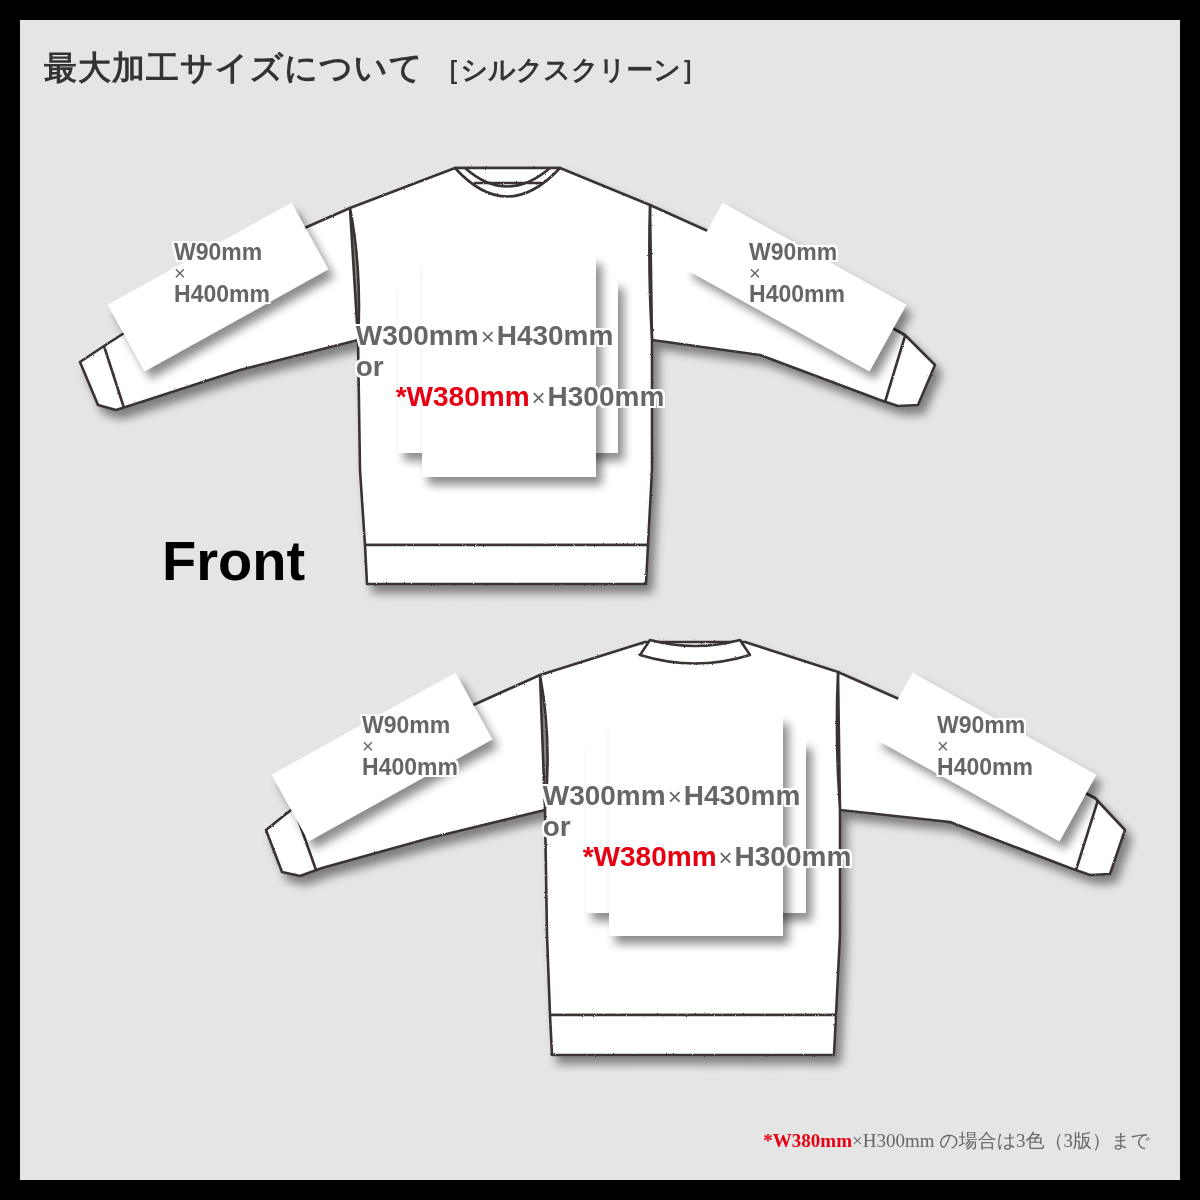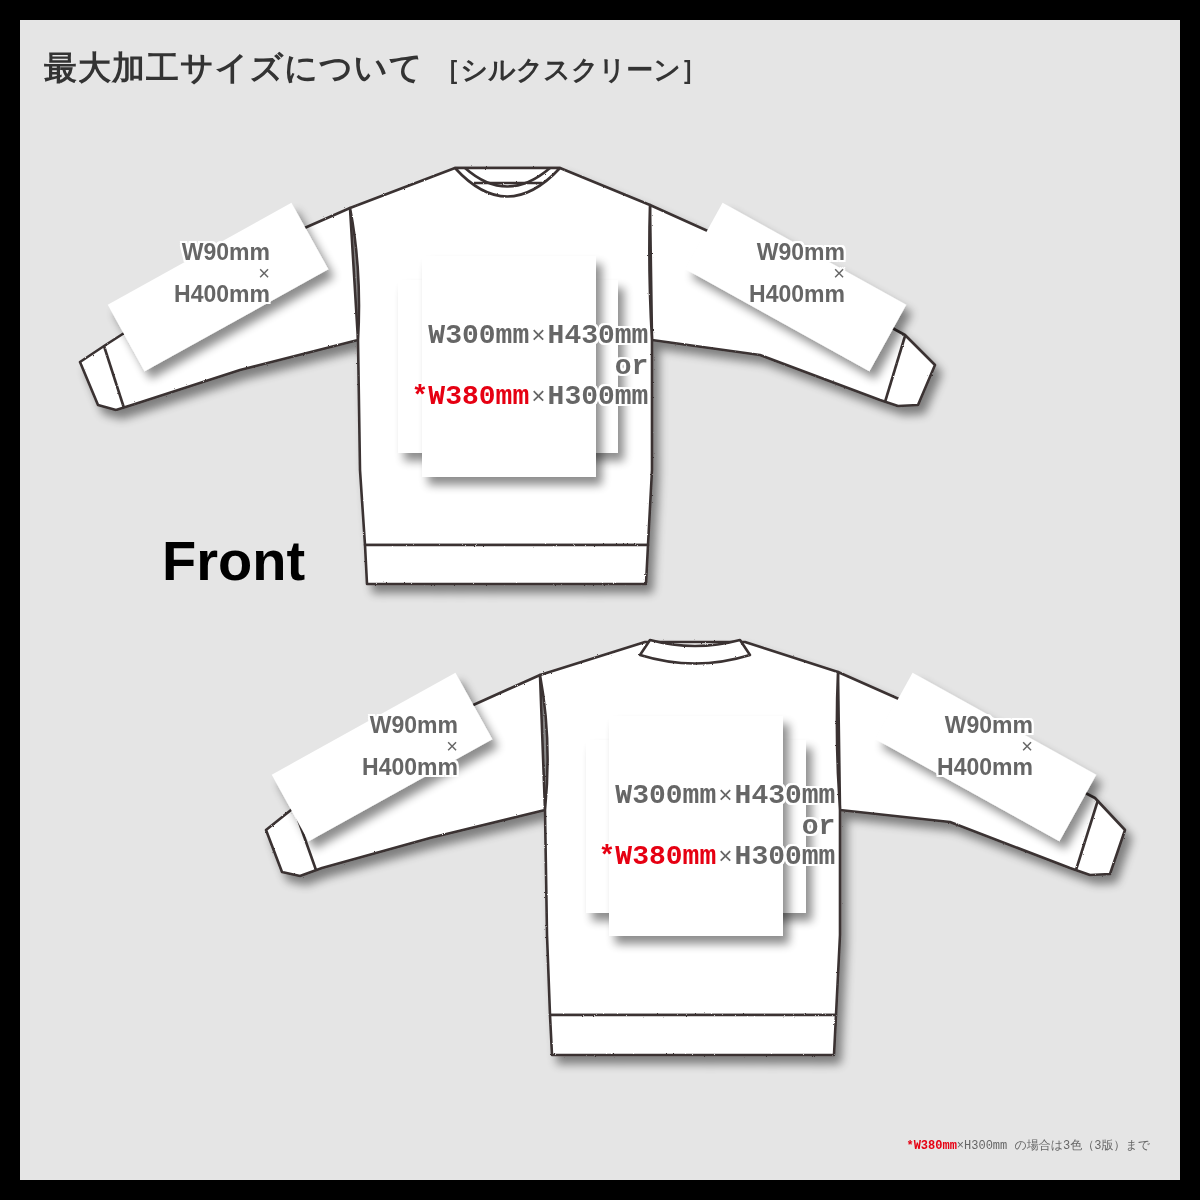--- a/index.html
+++ b/index.html
@@ -1,29 +1,29 @@
 <!DOCTYPE html>
 <html><head>
 <meta charset="utf-8">
 <style>
   html, body { margin: 0; padding: 0; }
   body { width: 1200px; height: 1200px; background: #000; position: relative; overflow: hidden; font-family: "Liberation Sans", "DejaVu Sans", sans-serif; }
   .canvas { position: absolute; left: 20px; top: 20px; width: 1160px; height: 1160px; background: #e5e5e5; overflow: hidden; }
   .title { position: absolute; left: 24px; top: 26px; font-family: "DejaVu Sans", sans-serif; font-weight: bold; font-size: 33px; color: #333; letter-spacing: 1px; white-space: nowrap; }
   .title .sub { font-size: 27px; font-weight: bold; margin-left: 10px; letter-spacing: 0; }
   svg.garments { position: absolute; left: 0; top: 0; }
-  .label { position: absolute; text-align: right; font-family: "Liberation Sans", sans-serif; font-weight: bold; color: #666; white-space: nowrap;
+  .label { position: absolute; text-align: left; font-family: "Liberation Sans", sans-serif; font-weight: bold; color: #666; white-space: nowrap;
     text-shadow: 2px 0 0 #fff, -2px 0 0 #fff, 0 2px 0 #fff, 0 -2px 0 #fff, 2px 2px 0 #fff, -2px -2px 0 #fff, 2px -2px 0 #fff, -2px 2px 0 #fff; }
   .sleeve-label { font-size: 23px; line-height: 22px; transform: translateX(-50%); }
   .sleeve-label .x { font-size: 20px; font-weight: normal; line-height: 20px; display: block; }
-  .body-label { font-size: 28px; line-height: 30px; transform: translateX(-50%); font-family: Liberation Mono, monospace; }
+  .body-label { font-size: 28px; line-height: 30px; transform: translateX(-50%); }
   .body-label .x { font-weight: normal; font-size: 24px; margin: 0 2px; }
   .red { color: #e60012; margin-left: 40px; }
   .side-label { position: absolute; font-family: "Liberation Sans", sans-serif; font-weight: bold; font-size: 56px; color: #000; }
-  .footnote { position: absolute; right: 30px; bottom: 26px; font-family: Liberation Mono, monospace; font-size: 12px; color: #666; white-space: nowrap; }
+  .footnote { position: absolute; right: 30px; bottom: 26px; font-family: Liberation Serif, serif; font-size: 19px; color: #666; white-space: nowrap; }
   .footnote .red { font-weight: bold; }
 </style>
 </head>
 <body>
 
 <div class="canvas">
 
   <div class="title">
     <span>最大加工サイズについて</span><span class="sub">［シルクスクリーン］</span>
   </div>

